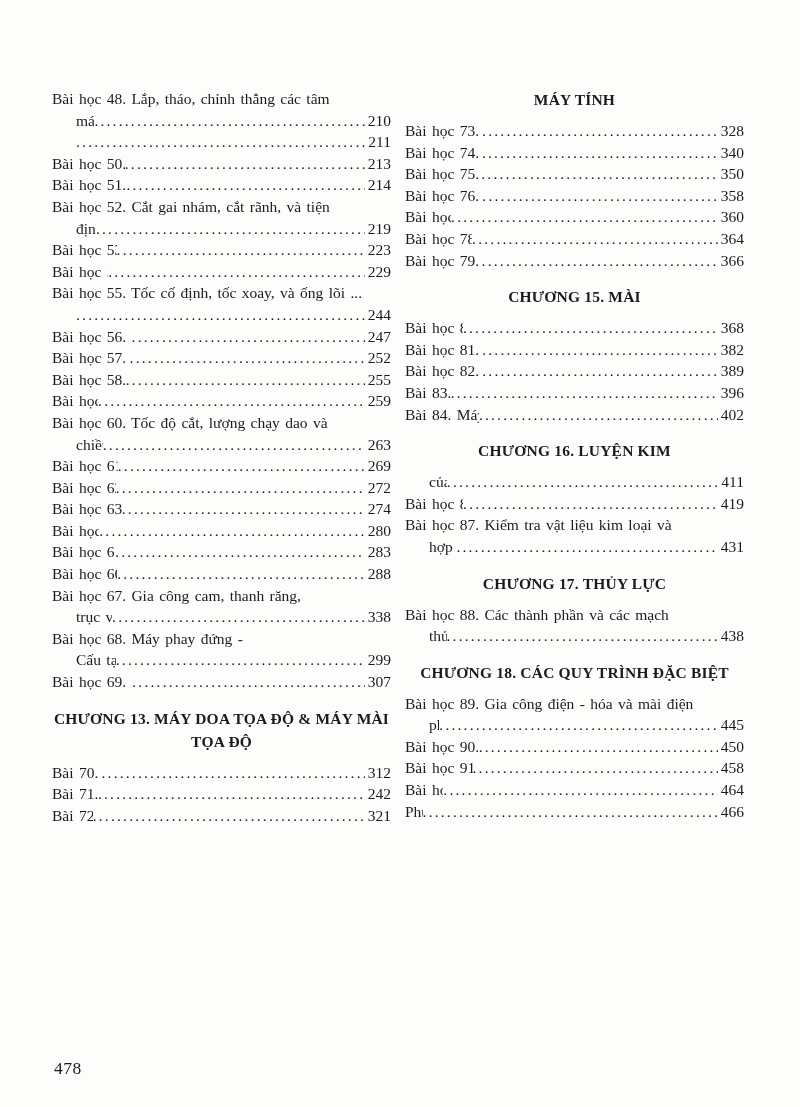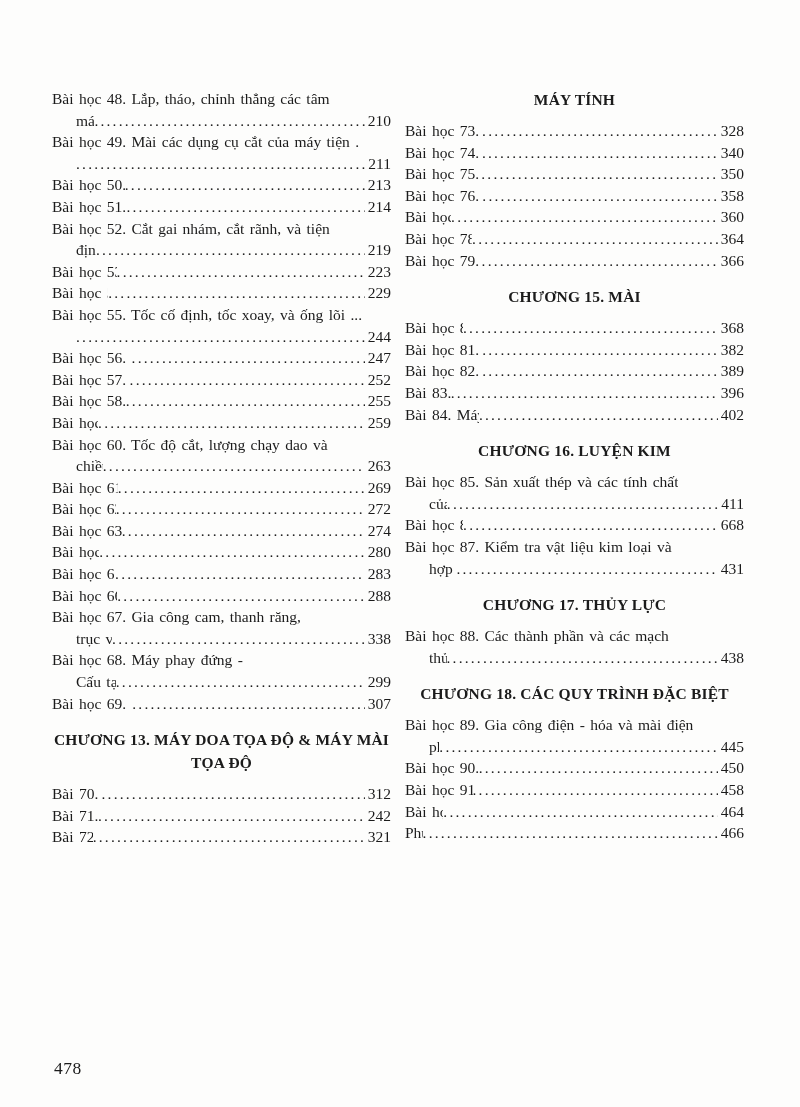--- a/index.html
+++ b/index.html
@@ -90,23 +90,20 @@
           <div class="line">
             <span class="t">Bài học 48. Lắp, tháo, chỉnh thẳng các tâm</span>
           </div>
           <div class="line cont">
             <span class="t">máy tiện</span>
             <span class="leader"></span>
             <span class="pg">210</span>
           </div>
         </div>
         <div class="entry">
-          <div class="line">
-            <span class="t">Bài học 49. Mài các dụng cụ cắt của máy tiện .</span>
-          </div>
           <div class="line cont">
             <span class="t"></span>
             <span class="leader"></span>
             <span class="pg">211</span>
           </div>
         </div>
         <div class="entry">
           <div class="line">
             <span class="t">Bài học 50. Vạt mặt giữa các mũi tâm</span>
             <span class="leader"></span>
@@ -375,34 +372,31 @@
           <div class="line">
             <span class="t">Bài 84. Máy mài dụng cụ cắt vạn năng</span>
             <span class="leader"></span>
             <span class="pg">402</span>
           </div>
         </div>
         <div class="chapter">
           <div>CHƯƠNG 16. LUYỆN KIM</div>
         </div>
         <div class="entry">
-          <div class="line">
-            <span class="t">Bài học 85. Sản xuất thép và các tính chất</span>
-          </div>
           <div class="line cont">
             <span class="t">của thép</span>
             <span class="leader"></span>
             <span class="pg">411</span>
           </div>
         </div>
         <div class="entry">
           <div class="line">
             <span class="t">Bài học 86. Nhiệt luyện thép</span>
             <span class="leader"></span>
-            <span class="pg">668</span>
+            <span class="pg">419</span>
           </div>
         </div>
         <div class="entry">
           <div class="line">
             <span class="t">Bài học 87. Kiểm tra vật liệu kim loại và</span>
           </div>
           <div class="line cont">
             <span class="t">hợp kim màu</span>
             <span class="leader"></span>
             <span class="pg">431</span>

